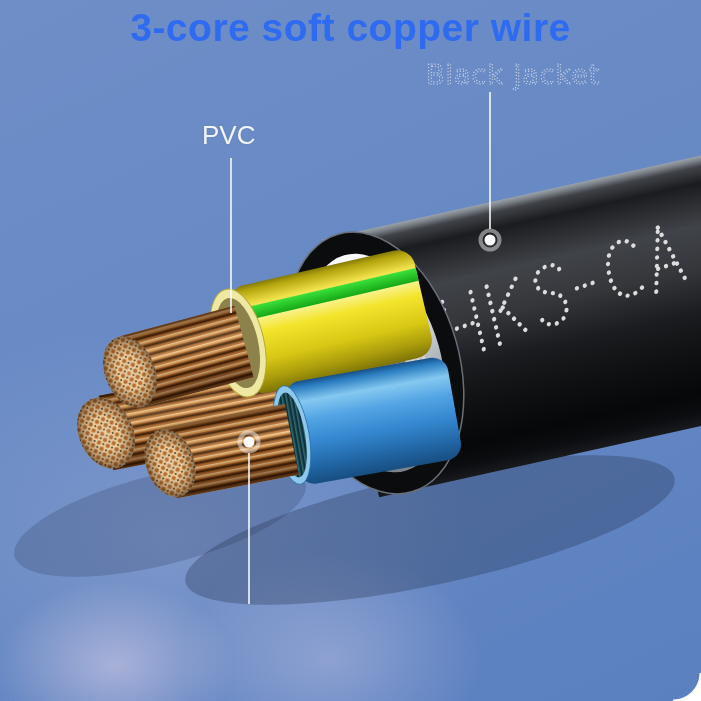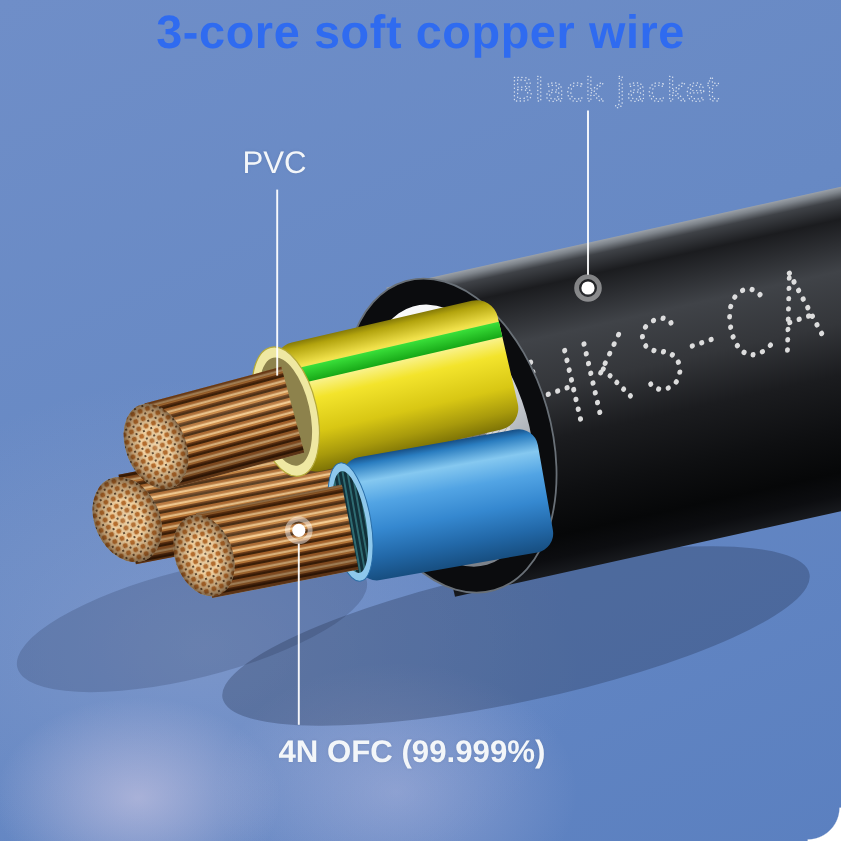--- a/index.html
+++ b/index.html
@@ -234,16 +234,15 @@
   </g>
   <g>
     <circle cx="249" cy="442" r="9.5" fill="none" stroke="rgba(255,255,255,.45)" stroke-width="4"></circle>
     <circle cx="249" cy="442" r="5.5" fill="#ffffff"></circle>
     <line class="callout-line" x1="249" y1="453" x2="249" y2="604"></line>
   </g>
 </svg>
 
 <div class="label title">3-core soft copper wire</div>
 <div class="label pvc">PVC</div>
-<div class="label ofc">4N OFC (99.999%)</div>
 
 <div class="corner-round"></div>
 </div>
 
 </body></html>

